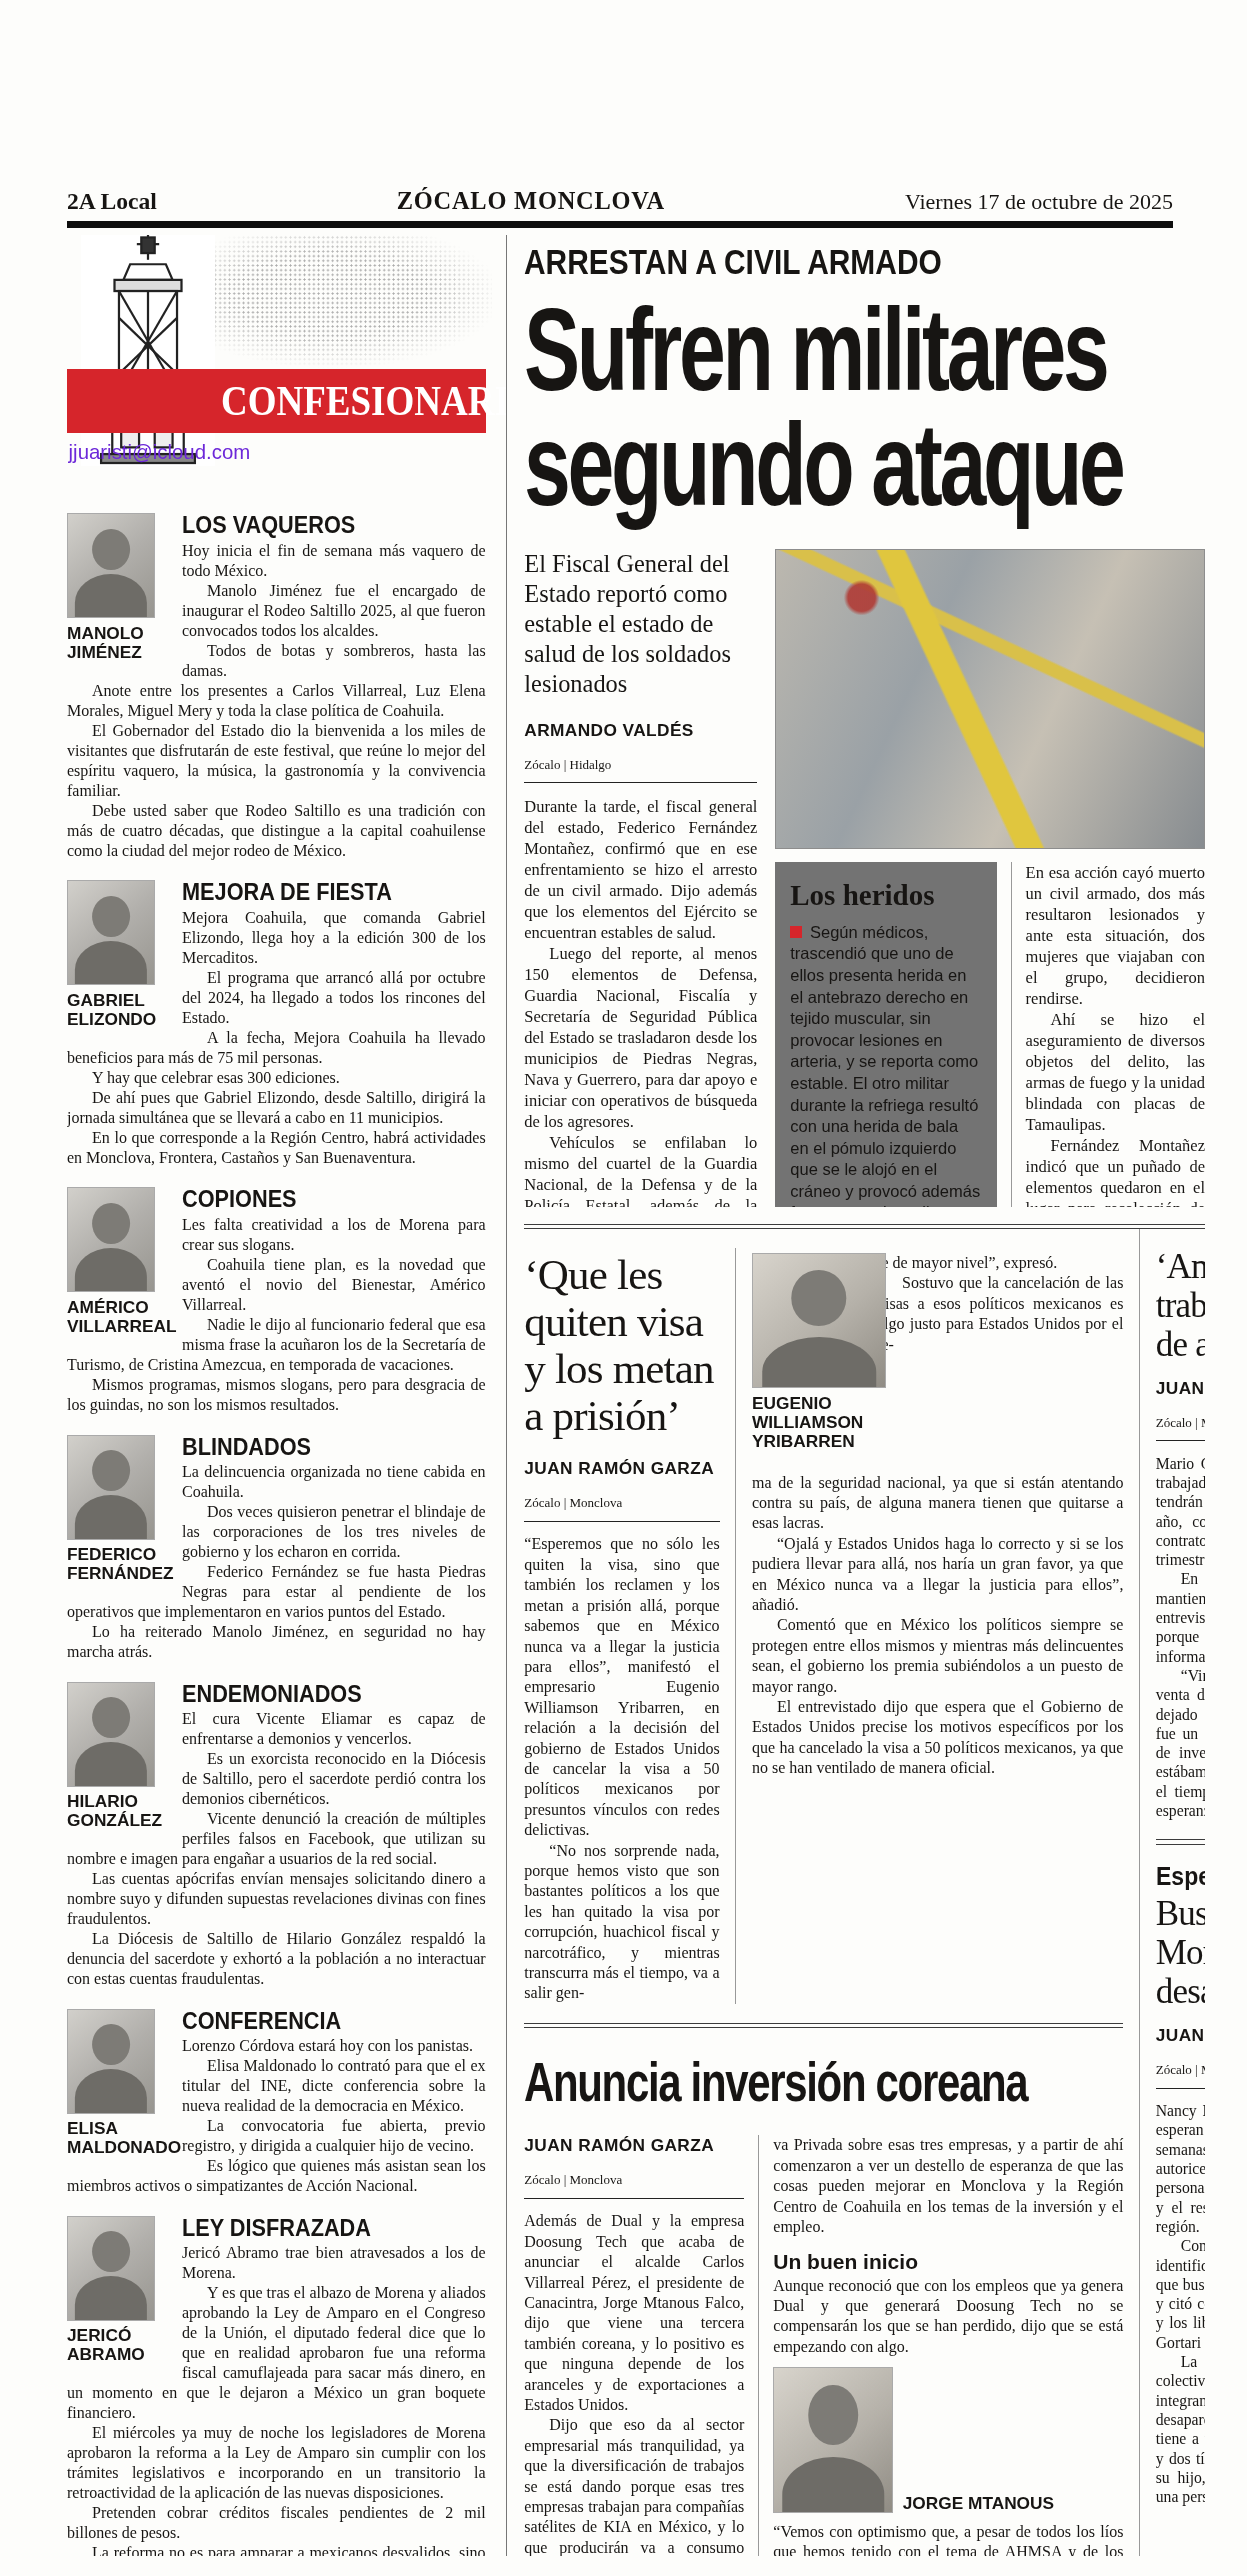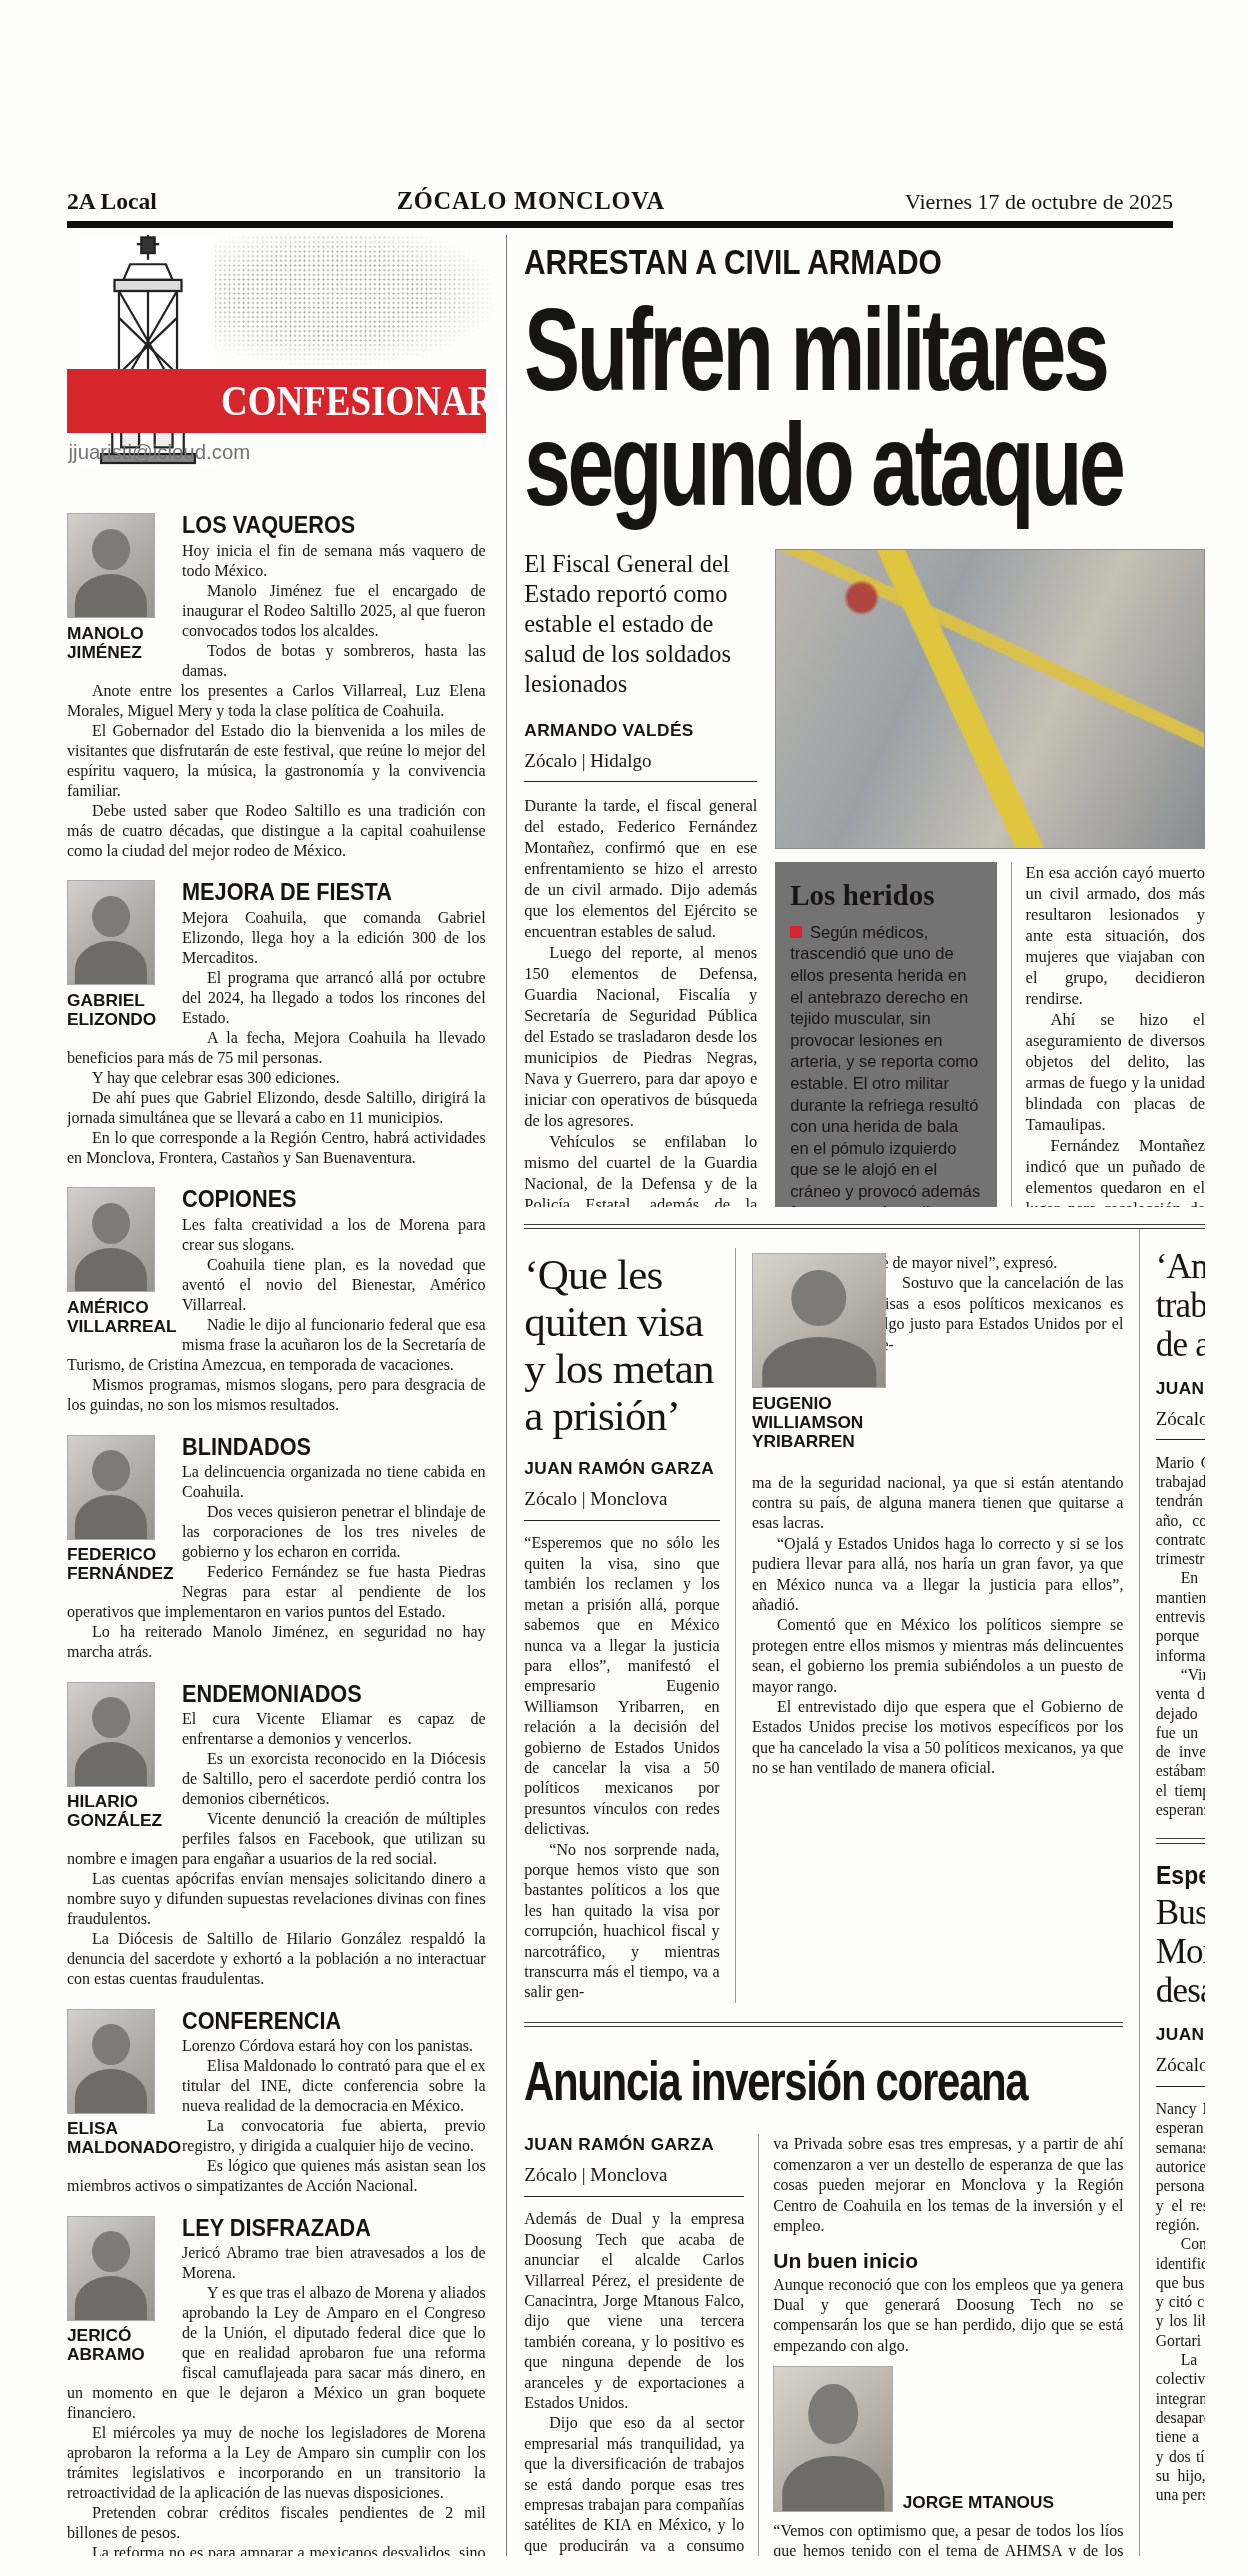--- a/index.html
+++ b/index.html
@@ -35,21 +35,21 @@
   }
   .tower { position:absolute; left:14px; top:-4.7px; width:134px; height:236px; background:#fff; }
   .banner {
     position:absolute; left:0; right:0; top:134px; height:64px; background:#d6252b;
     display:flex; align-items:center; padding-left:154px;
   }
   .banner-text {
     color:#fff; font-weight:bold; font-size:37px; letter-spacing:0;
     transform:scaleY(1.12); transform-origin:left center; white-space:nowrap;
   }
-  .logo-email { position:absolute; left:1.6px; top:206px; font-family:"Liberation Sans",sans-serif; font-size:20.4px; color:#737373; }
+  .logo-email { position:absolute; left:1.6px; top:206px; font-family:"Liberation Sans",sans-serif; font-size:20.4px; color:#6d28d9; }
 
   
   .csec { margin-top:19.7px; overflow:hidden; }
   .person { float:left; width:101px; margin-right:14px; }
   .headshot { width:88px; height:105px; position:relative; overflow:hidden;
     background:linear-gradient(140deg,#d2d0cb 0%,#b1afab 50%,#97958f 100%); border:0.8px solid #aaa; }
   .headshot::before { content:""; position:absolute; left:50%; top:14%; width:44%; height:40%;
     transform:translateX(-50%); background:#7d7b76; border-radius:50%; }
   .headshot::after  { content:""; position:absolute; left:50%; bottom:-14%; width:84%; height:56%;
     transform:translateX(-50%); background:#6e6c67; border-radius:50% 50% 0 0; }
@@ -68,21 +68,21 @@
   .kicker { margin:7.9px 0 0; font-family:"Liberation Sans",sans-serif; font-weight:bold;
     font-size:34px; transform:scaleX(.88) scaleY(1.05); transform-origin:left; white-space:nowrap; }
   .mega { margin:11px 0 0; font-family:"Liberation Sans",sans-serif; font-weight:bold;
     font-size:117px; line-height:115px; letter-spacing:-4.7px;
     transform:scaleX(.72); transform-origin:top left; white-space:nowrap; }
   .a-body { display:flex; gap:17.3px; margin-top:27px; }
   .a-col1 { width:233px; flex:none; }
   .lead { font-size:24.4px; line-height:30px; margin:0 0 20.4px; }
   .byline { border-bottom:1.6px solid #222; padding-bottom:9.4px; margin-bottom:12.6px; }
   .by-name { font-family:"Liberation Sans",sans-serif; font-weight:bold; font-size:17.3px; letter-spacing:0.4px; }
-  .by-credit { font-size:19px; margin-top:9px; }
+  .by-credit { font-size:13px; margin-top:16px; }
   .a-col1 .body-p, .a-col2 .body-p, .a-col3 .body-p { font-size:16.5px; line-height:21px; }
   .subhead { margin:12.6px 0 1.6px; font-family:"Liberation Sans",sans-serif; font-weight:bold; font-size:21px; }
   .a-right { flex:1; }
   .photo-main { height:300px; border:0.8px solid #8d8d8d;
     background:
       radial-gradient(circle at 20% 16%, rgba(176,59,53,.9) 0 3.2%, transparent 4.2%),
       linear-gradient(65deg, transparent 42%, #e0c63e 42.5%, #e0c63e 47%, transparent 47.5%),
       linear-gradient(25deg, transparent 60%, #d9c04a 60.5%, #d9c04a 63%, transparent 63.5%),
       linear-gradient(115deg,#bcb8af 0%,#9aa1a6 35%,#c6c0b4 62%,#878c90 100%); }
   .a-right-cols { display:flex; margin-top:12.6px; }

